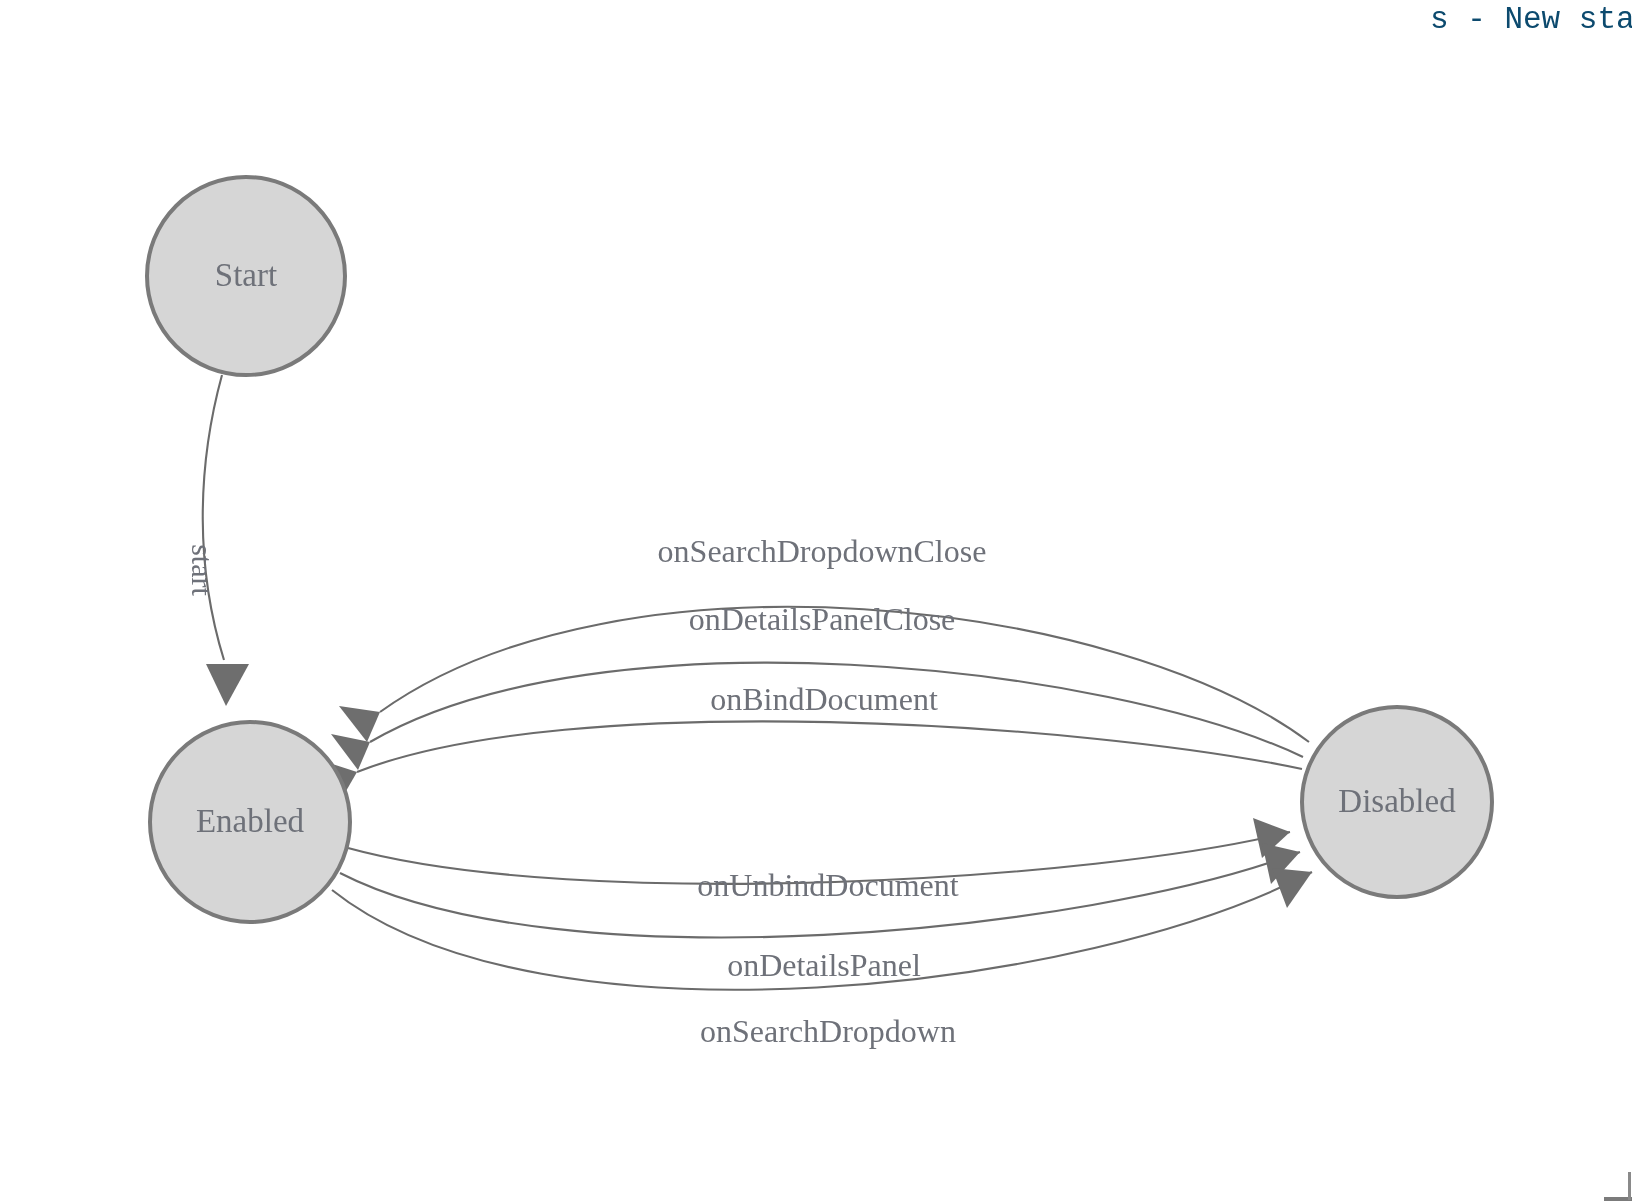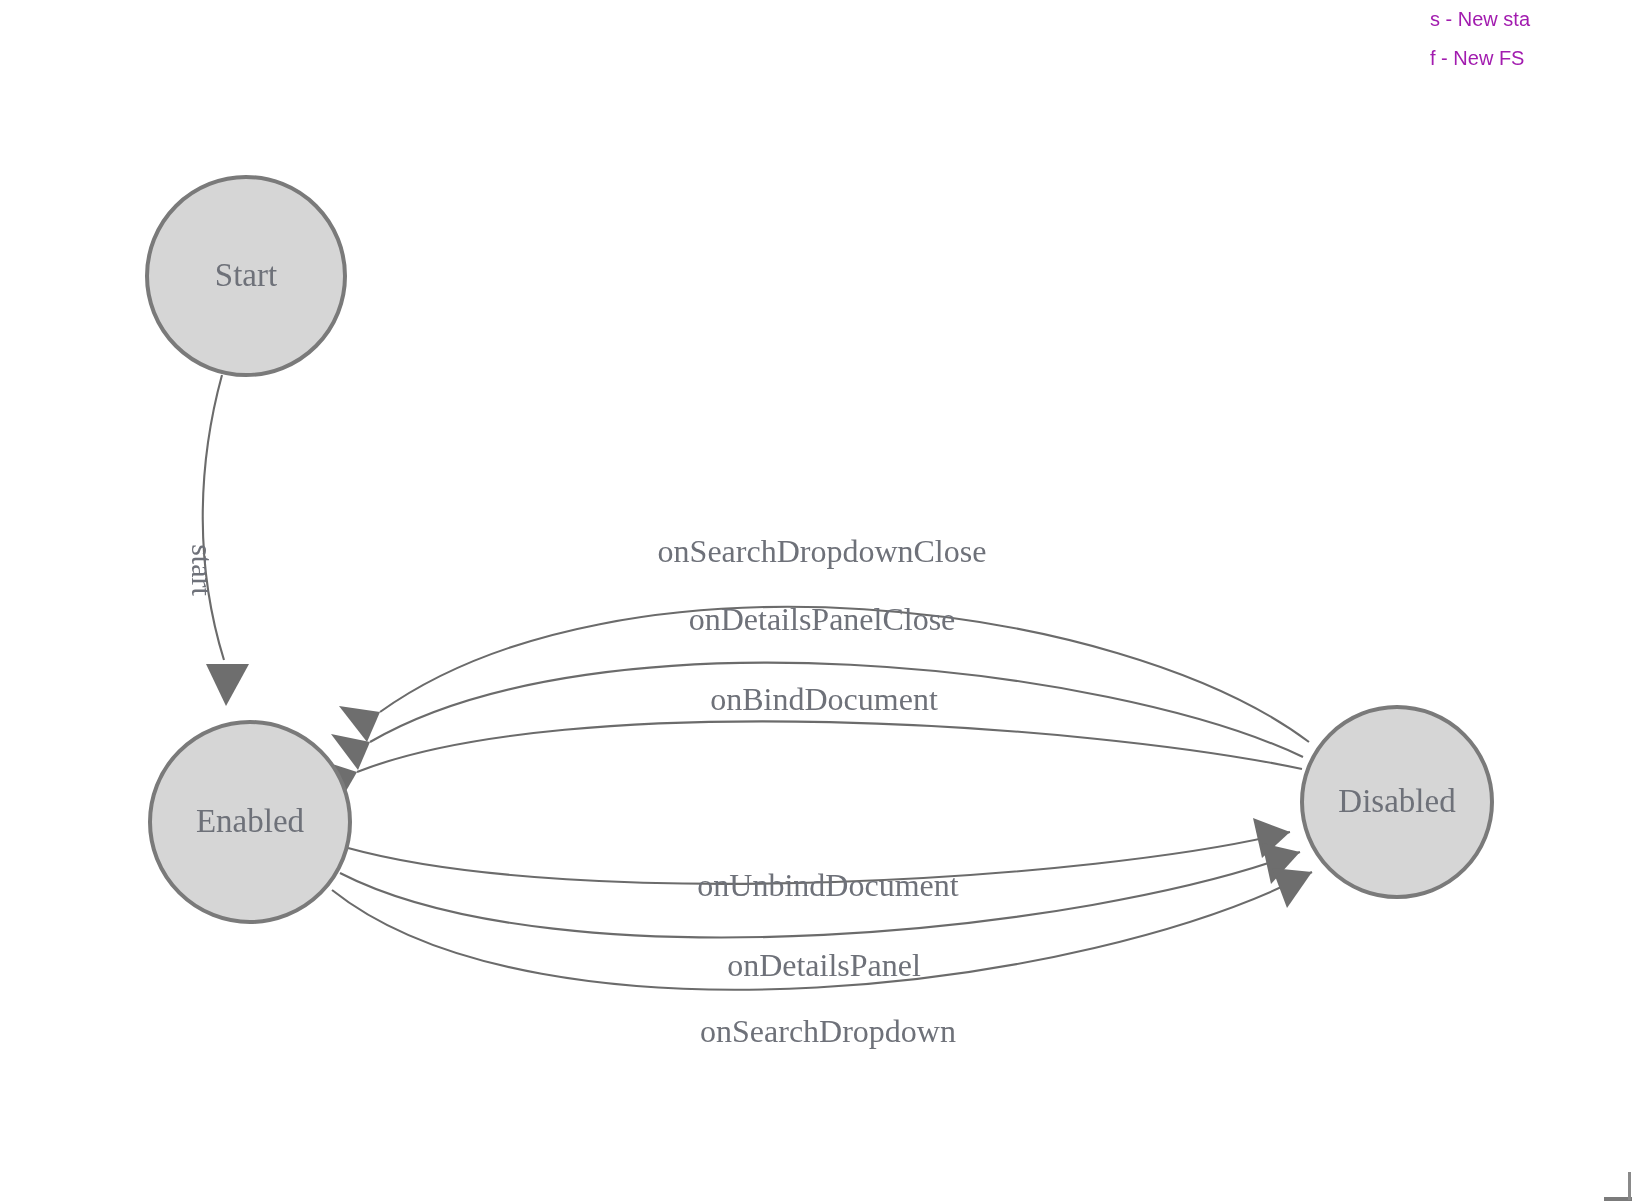--- a/index.html
+++ b/index.html
@@ -64,23 +64,23 @@
   #help-overlay {
     position: absolute;
     top: 0px;
     left: 1430px;
     width: 202px;
     height: 150px;
     overflow: hidden;
     white-space: nowrap;
   }
   .help-line {
-    color: #a21caf;
-    font-family: Liberation Sans, sans-serif;
-    font-size: 20px;
+    color: #0c4a6e;
+    font-family: Liberation Mono, monospace;
+    font-size: 31px;
     line-height: 39px;
     white-space: nowrap;
   }
   #scroll-corner-h {
     position: absolute;
     left: 1604px;
     top: 1197px;
     width: 28px;
     height: 4px;
     background: #7b7b7b;
@@ -162,19 +162,18 @@
     <text class="edge-label" x="828" y="896">onUnbindDocument</text>
 
     <text class="edge-label" x="824" y="976">onDetailsPanel</text>
 
     <text class="edge-label" x="828" y="1042">onSearchDropdown</text>
 
   </svg>
 
   <div id="help-overlay">
     <div class="help-line">s - New sta</div>
-    <div class="help-line">f - New FS</div>
   </div>
 
   <div id="scroll-corner-h"></div>
   <div id="scroll-corner-v"></div>
 
 </div>
 
 </body></html>

